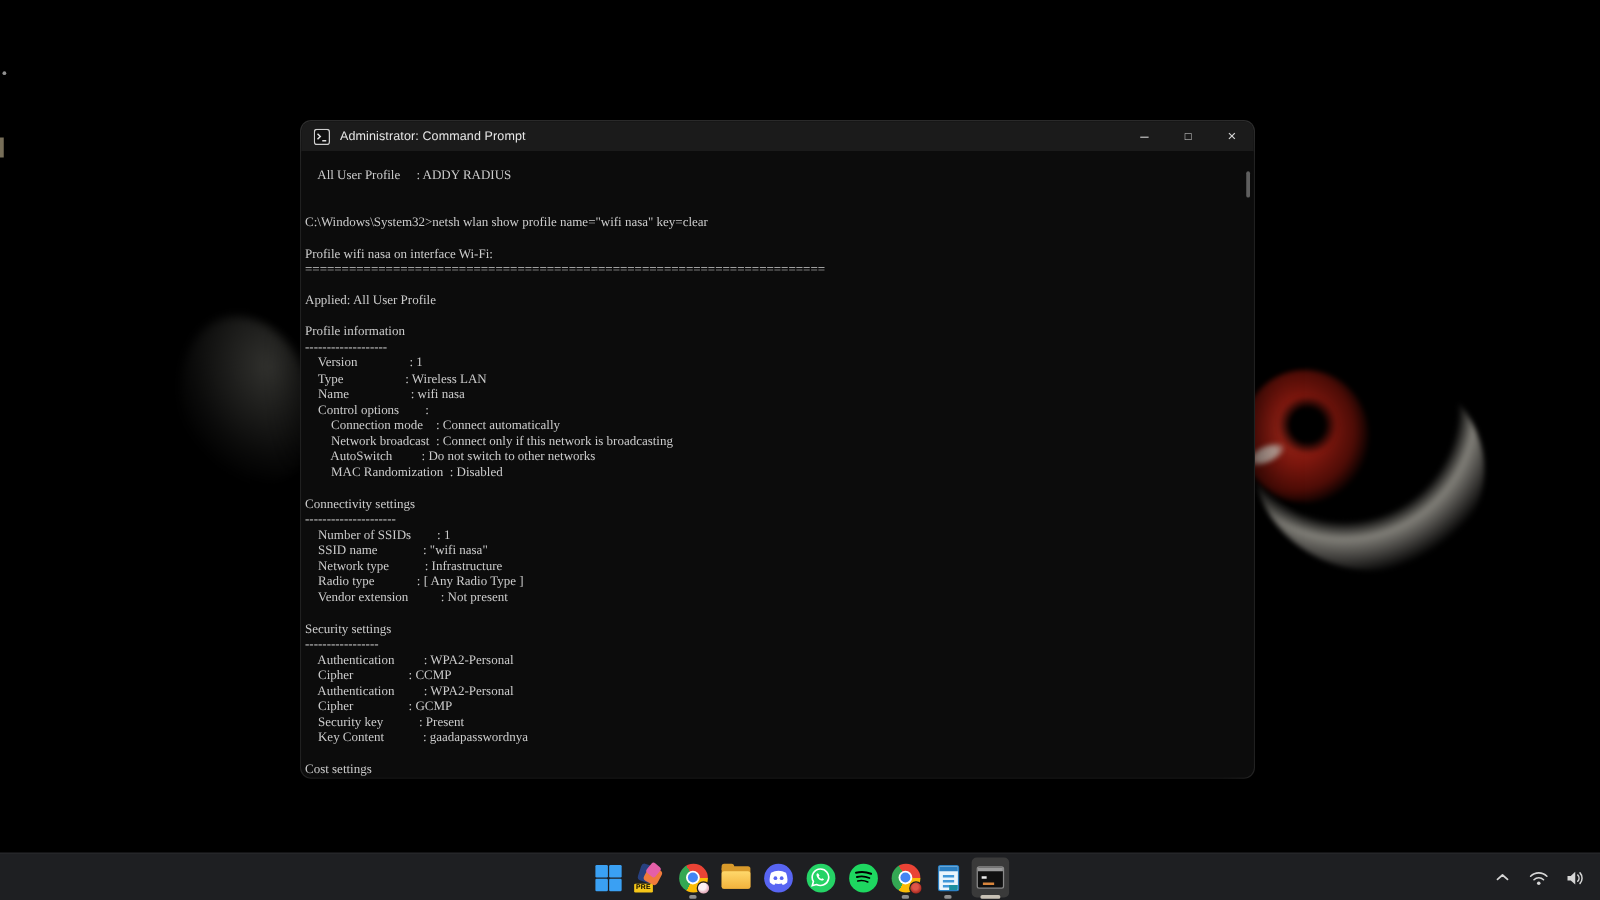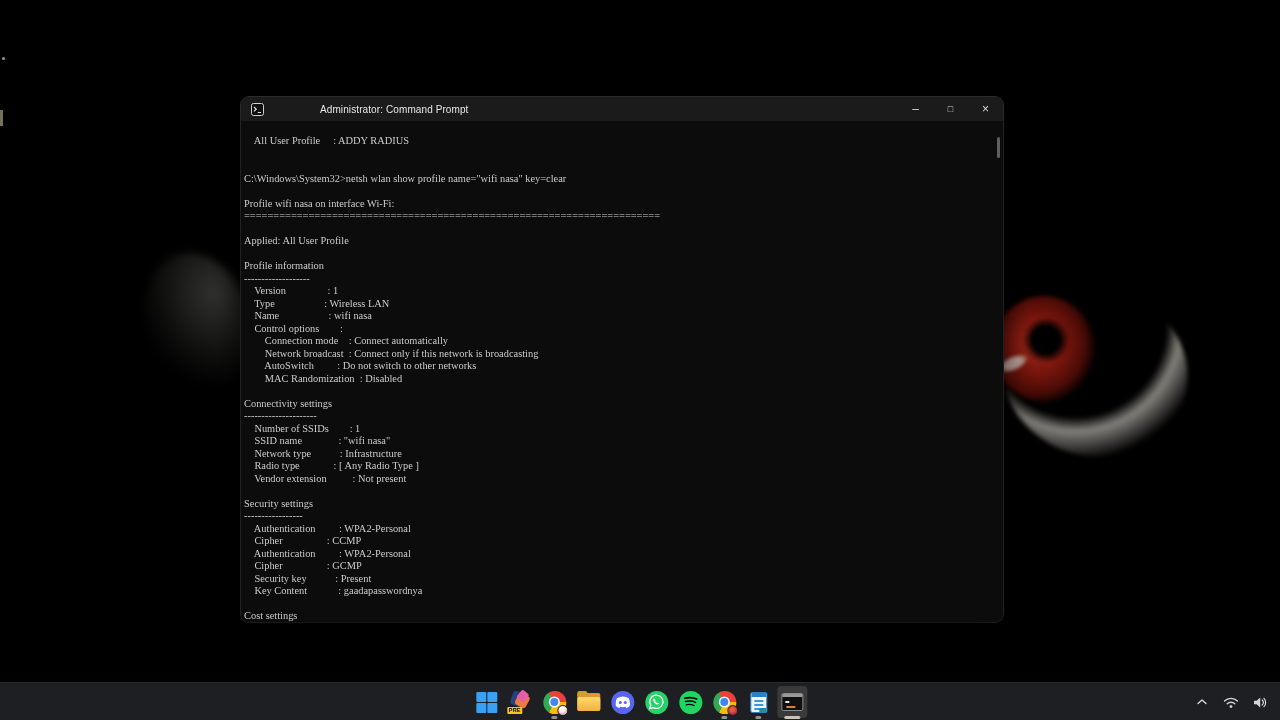--- a/index.html
+++ b/index.html
@@ -20,21 +20,21 @@
     background:radial-gradient(ellipse, #cabdb3 0 40%, rgba(120,110,104,0) 75%); transform:rotate(-24deg); filter:blur(1.5px); opacity:.85; }
   .wall-blob-left { left:146px; top:252px; width:104px; height:140px; border-radius:50%;
     background:radial-gradient(ellipse at 74% 34%, rgba(92,92,86,0.55), rgba(44,44,42,0.25) 55%, rgba(0,0,0,0) 75%);
     transform:rotate(-16deg); filter:blur(4px); }
   .speck-dot { left:2px; top:57px; width:3px; height:3px; border-radius:50%; background:#cfcfcf; opacity:.7; }
   .speck-dash { left:0; top:110px; width:3px; height:16px; background:#d8c9a0; opacity:.55; }
 
   
   #cmd-window { left:241px; top:97px; width:762px; height:525px; border-radius:8px; overflow:hidden;
     background:#0c0c0c; box-shadow:0 12px 34px rgba(0,0,0,.75), 0 0 0 1px #333; z-index:5; }
-  #titlebar { position:absolute; left:0; top:0; right:0; height:24px; background:#1b1b1b; display:flex; align-items:center;gap:48px; }
+  #titlebar { position:absolute; left:0; top:0; right:0; height:24px; background:#1b1b1b; display:flex; align-items:center; }
   #titlebar .app-icon { width:13px; height:13px; margin-left:10px; flex:0 0 auto; }
   #titlebar .title { margin-left:8px; font-size:10px; color:#e6e6e6; letter-spacing:.1px; white-space:nowrap; }
   .caption-btns { position:absolute; right:0; top:0; height:24px; display:flex; }
   .caption-btn { width:35px; height:24px; display:flex; align-items:center; justify-content:center;
     color:#d6d6d6; font-size:12px; cursor:default; }
   .caption-btn.max { font-size:9px; }
   #terminal { position:absolute; left:0; top:24px; right:0; bottom:0; background:#0c0c0c; }
   #terminal pre { font-family:Liberation Serif, serif; font-size:10.4px; line-height:12.5px;
     color:#cccccc; padding:14px 0 0 3px; white-space:pre; }
   #scroll-thumb { position:absolute; right:3px; top:16px; width:3px; height:21px; background:#5f5f5f; border-radius:2px; }

